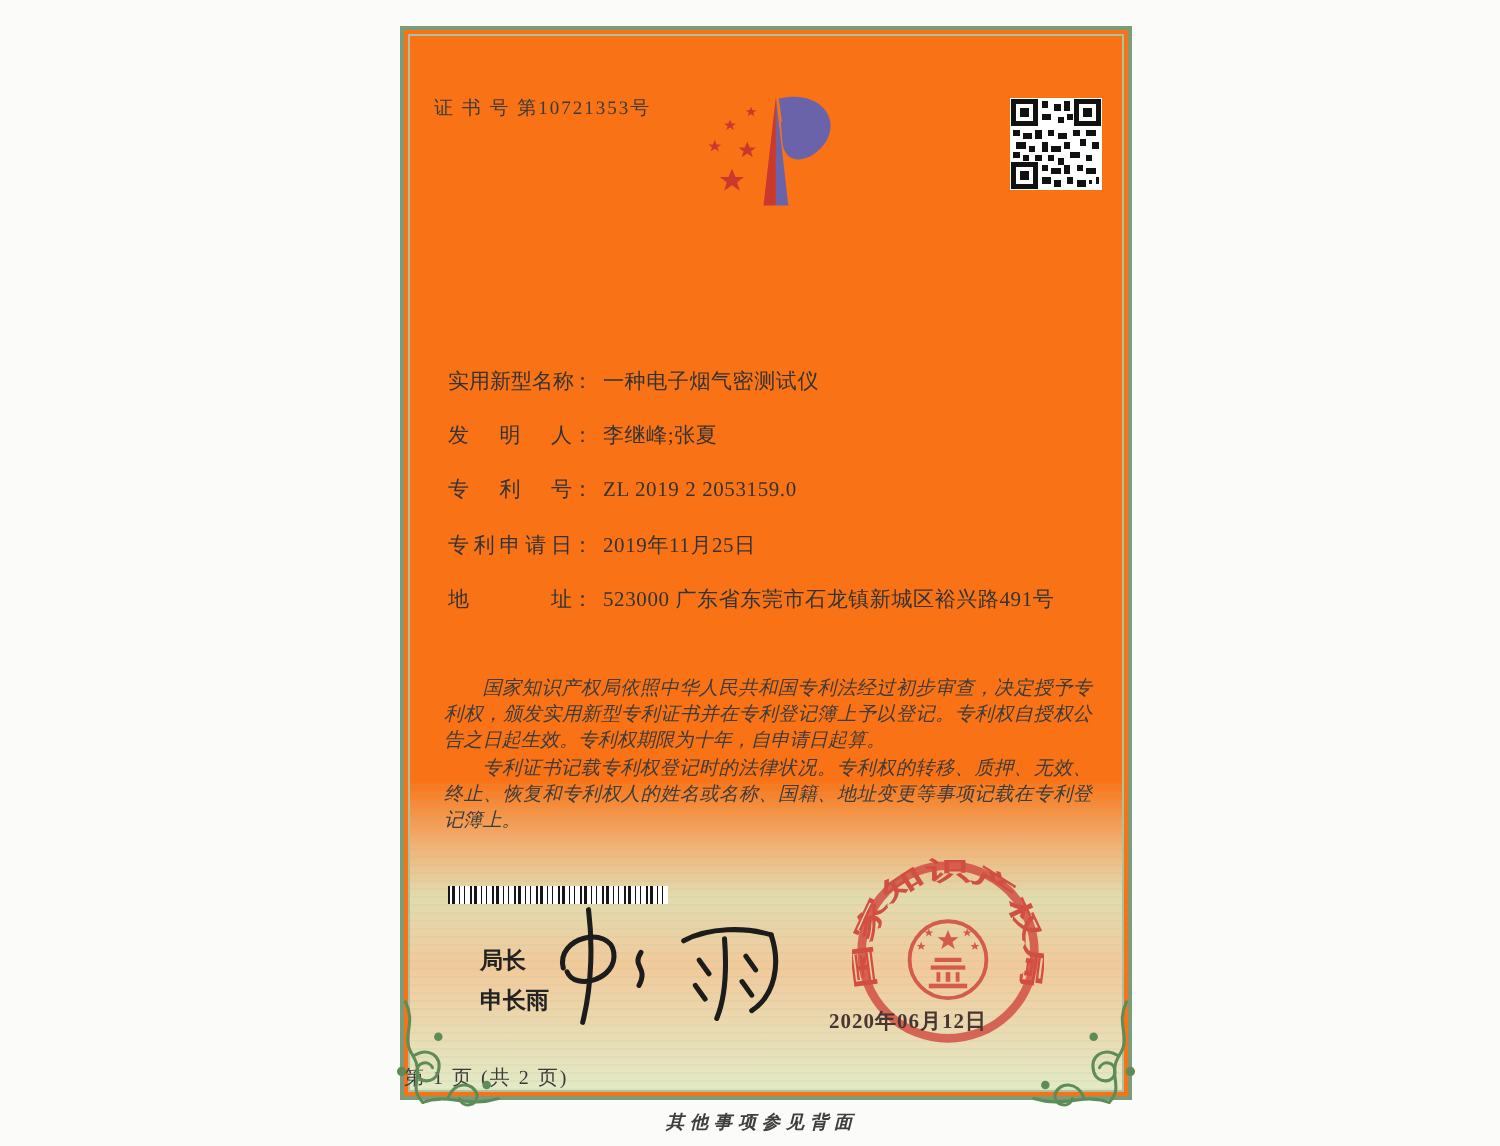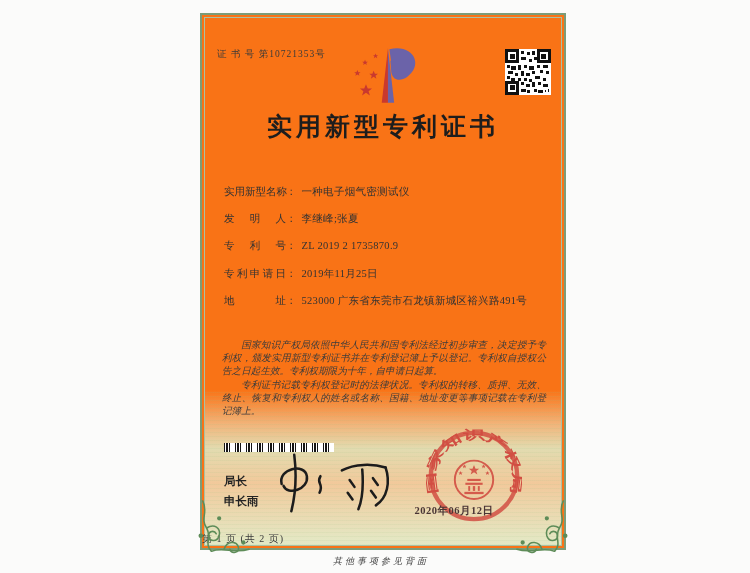--- a/index.html
+++ b/index.html
@@ -65,35 +65,35 @@
   
   .barcode{
     position:absolute;left:22px;top:428px;width:110px;height:9px;
     background:repeating-linear-gradient(90deg,
       #151515 0 1px,#fff 1px 2px,
       #151515 2px 3.6px,#fff 3.6px 5.4px,
       #151515 5.4px 6px,#fff 6px 7.8px,
       #151515 7.8px 8.4px,#fff 8.4px 11px);
   }
   .signer{position:absolute;left:22px;top:456px;font-size:11.5px;font-weight:600;color:#232323;}
-  .signer div{line-height:20px;}
+  .signer div{line-height:20px;margin-left:16px;}
   .signature{position:absolute;left:60px;top:434px;width:150px;height:68px;}
   .seal{position:absolute;left:224px;top:413px;width:96px;height:96px;opacity:.93;}
   .seal-date{
     position:absolute;left:196px;top:489px;width:112px;text-align:center;
     font-size:10.5px;color:#4a3535;letter-spacing:.5px;font-weight:600;
   }
   .page-info{
     position:absolute;left:0;right:0;top:517px;text-align:left;
     font-size:10px;letter-spacing:1px;color:#3a3a3a;
   }
   .back-note{
     position:absolute;left:200px;top:555px;width:362px;text-align:center;
     font-size:9px;letter-spacing:3px;color:#3f3f3f;
-    font-family:"Liberation Serif","DejaVu Serif",serif;font-style:italic;
+    font-family:"Liberation Serif","DejaVu Serif",serif;font-style:italic;font-weight:bold;
   }
   .flourish{position:absolute;width:58px;height:58px;z-index:3;}
   .flourish.bl{left:-7px;bottom:-9px;}
   .flourish.br{right:-7px;bottom:-9px;transform:scaleX(-1);}
 </style>
 </head>
 <body>
 
 <div class="frame">
   <div class="inner-line"></div>
@@ -159,31 +159,30 @@
           <rect x="24" y="22" width="3" height="2"></rect>
           <rect x="27" y="25" width="1" height="2"></rect>
         <rect x="10" y="25" width="3" height="2"></rect>
           <rect x="14" y="26" width="2" height="2"></rect>
           <rect x="18" y="25" width="2" height="2"></rect>
         <rect x="21" y="26" width="3" height="2"></rect>
           <rect x="25" y="26" width="1" height="1"></rect>
       </g>
     </svg>
 
-    <div class="title">实用新型专利证书</div>
 
     <div class="fields">
       <div class="frow">
         <span class="flabel">实用新型名称</span><span class="fcolon">：</span><span class="fvalue">一种电子烟气密测试仪</span>
       </div>
       <div class="frow">
         <span class="flabel">发明人</span><span class="fcolon">：</span><span class="fvalue">李继峰;张夏</span>
       </div>
       <div class="frow">
-        <span class="flabel">专利号</span><span class="fcolon">：</span><span class="fvalue">ZL 2019 2 1735870.9</span>
+        <span class="flabel">专利号</span><span class="fcolon">：</span><span class="fvalue">ZL 2019 2 2053159.0</span>
       </div>
       <div class="frow">
         <span class="flabel">专利申请日</span><span class="fcolon">：</span><span class="fvalue">2019年11月25日</span>
       </div>
       <div class="frow">
         <span class="flabel">地址</span><span class="fcolon">：</span><span class="fvalue">523000 广东省东莞市石龙镇新城区裕兴路491号</span>
       </div>
     </div>
 
     <div class="paras">

